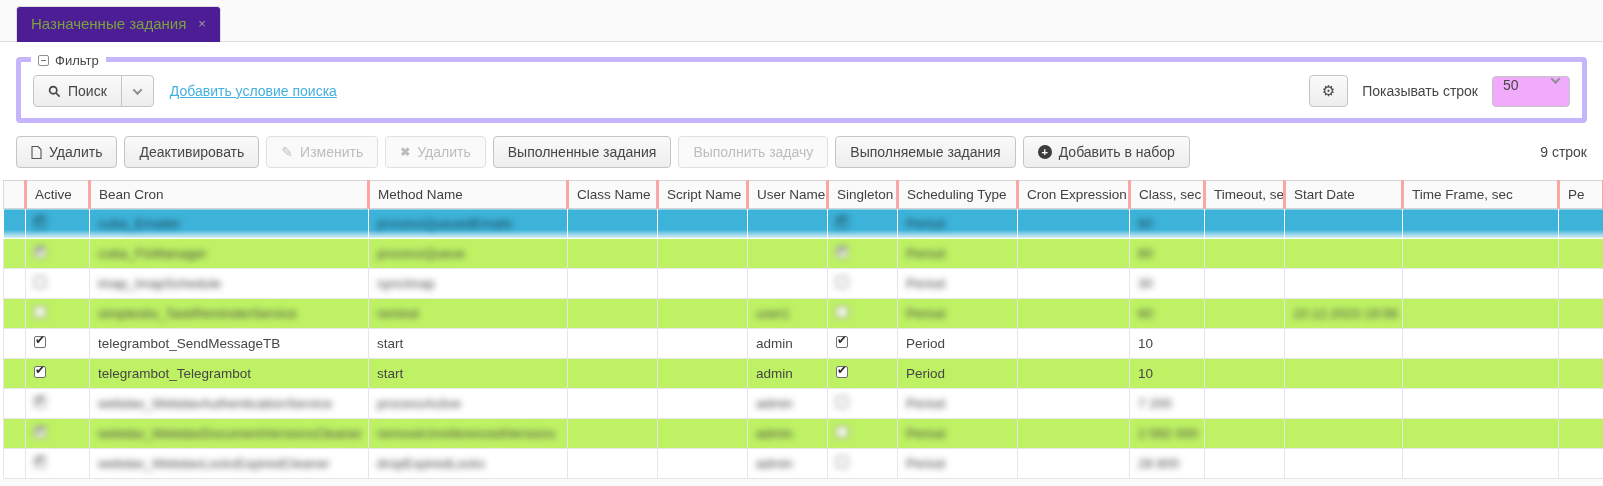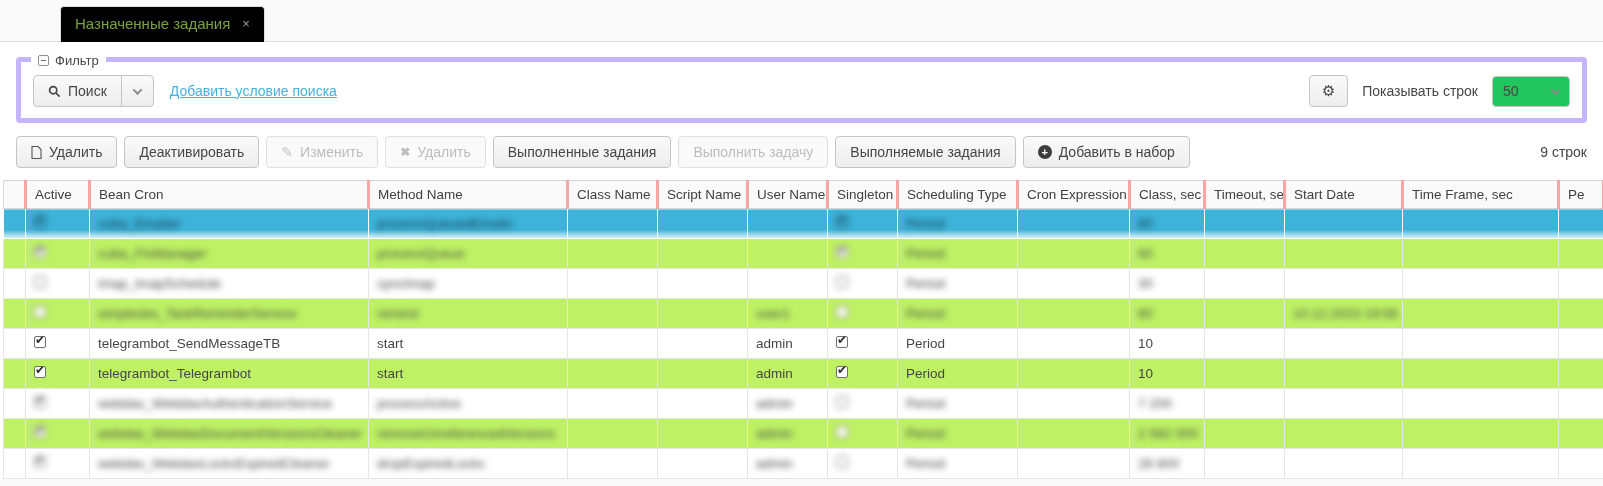--- a/index.html
+++ b/index.html
@@ -16,33 +16,32 @@
   .tabbar {
     height: 42px;
     background: #fafafa;
     border-bottom: 1px solid #dedede;
     display: flex;
     align-items: flex-end;
     padding-left: 16px;
     flex: 0 0 auto;
   }
   .tab {
-    background: #000000;
+    background: #4c1d95;
     border: 1px solid #dedede;
     border-bottom: none;
     border-radius: 4px 4px 0 0;
     padding: 8px 14px 10px 14px;
     margin-bottom: -1px;
     display: flex;
     align-items: center;
     gap: 12px;
     font-size: 15px;
     color: #7aa33c;
     cursor: default;
-    margin-left: 44px;
   }
   .tab-close { color: #9d9d9d; font-size: 13px; line-height: 1; }
 
   
   .filter-wrap { padding: 15px 16px 0 16px; flex: 0 0 auto; }
   .filter-panel {
     position: relative;
     border: 5px solid #c4b5fd;
     border-radius: 4px;
     padding: 13px 12px 11px 12px;
@@ -109,25 +108,25 @@
   .link {
     color: #45b1e0;
     text-decoration: underline;
     font-size: 14px;
     cursor: pointer;
   }
   .gear-btn { padding: 0 12px; font-size: 15px; }
   .rows-label { font-size: 14px; color: #464646; }
   .select {
     width: 78px; height: 31px;
-    background: #22c55e;
+    background: #f0abfc;
     border: 1px solid #c5c5c5;
     border-radius: 4px;
     display: inline-flex;
-    align-items: center;
+    align-items: flex-start;
     justify-content: space-between;
     padding: 0 10px;
     font-size: 14px;
     color: #464646;
     cursor: pointer;
     gap: 21px;
   }
 
   
   .toolbar {

